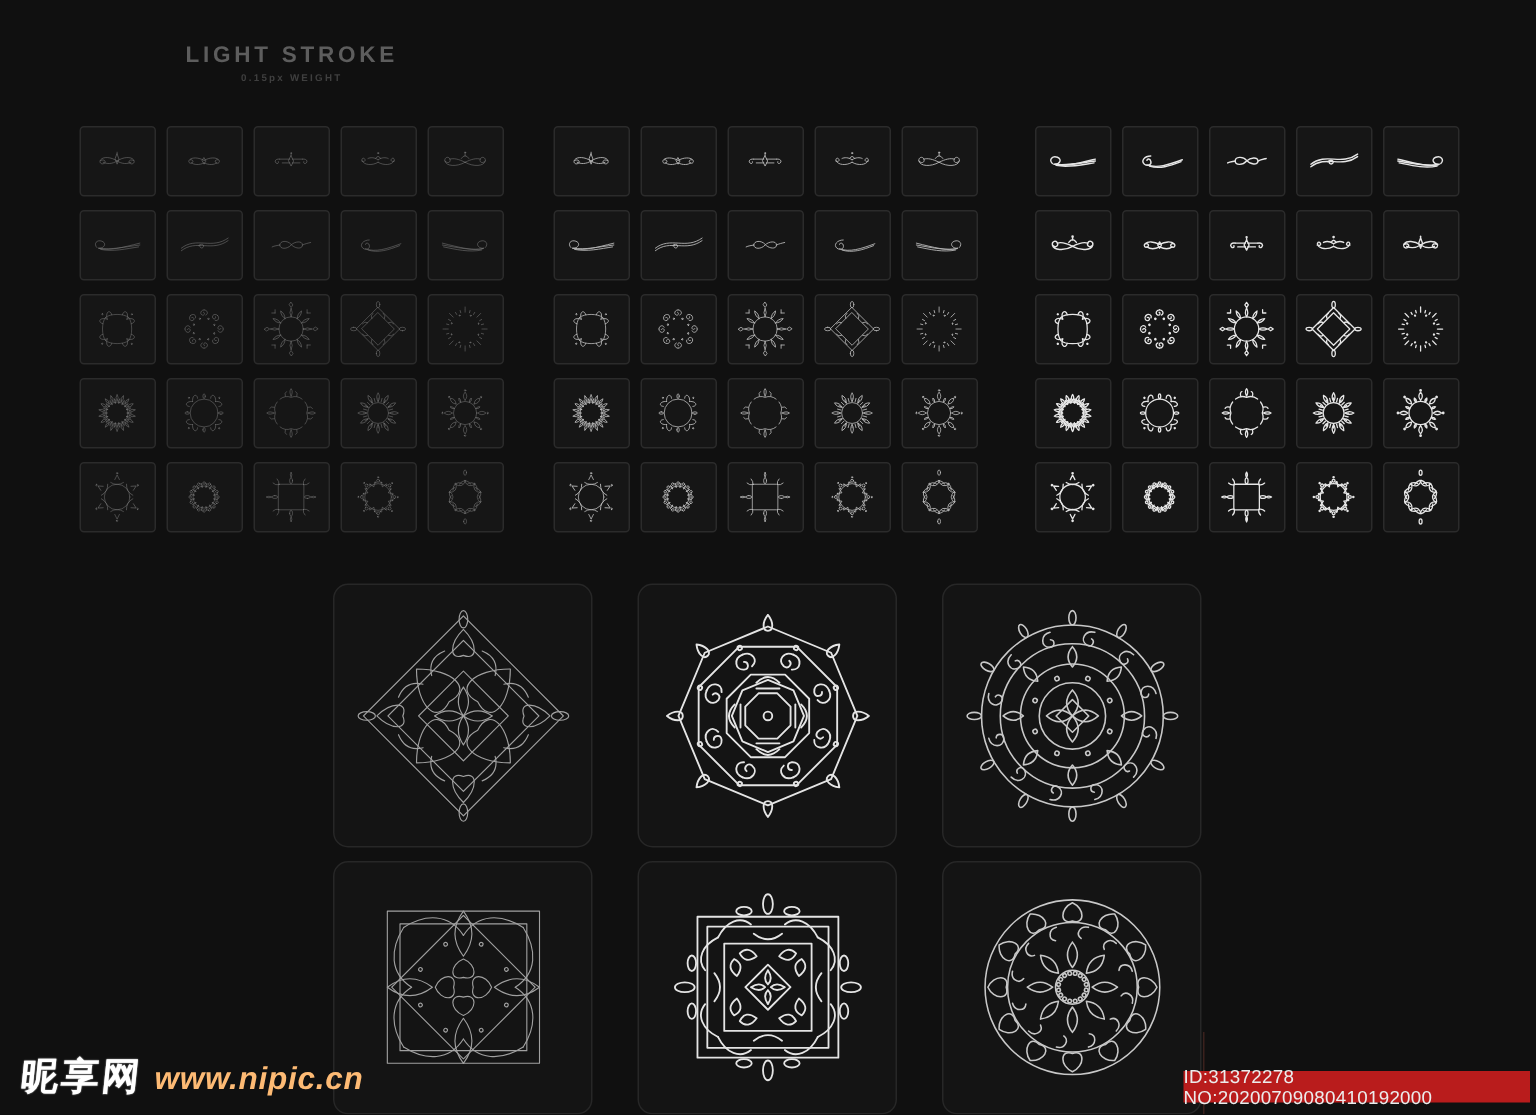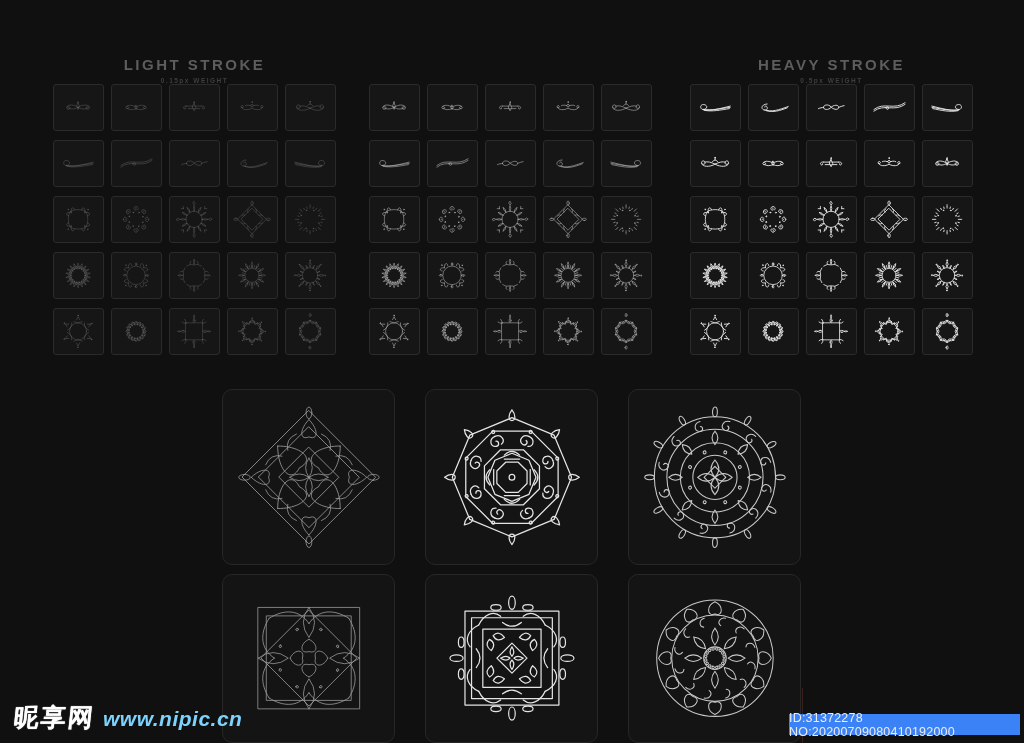--- a/index.html
+++ b/index.html
@@ -1,50 +1,46 @@
 <!DOCTYPE html>
 <html><head>
 <meta charset="utf-8">
 <style>
   html,body{margin:0;padding:0;background:#0f0f0f;}
   .page{position:relative;width:1024px;height:743px;background:#101010;overflow:hidden;
         font-family:"Liberation Sans", sans-serif;}
-  .col-header{position:absolute;top:28px;width:283px;text-align:center;margin-top:28px;}
+  .col-header{position:absolute;top:28px;width:283px;text-align:center;}
   .col-header .title{font-size:15px;font-weight:bold;letter-spacing:2.5px;color:#5d5d5d;}
   .col-header .subtitle{margin-top:4px;font-size:6.5px;letter-spacing:1.5px;color:#3f3f3f;font-weight:bold;}
   .grid{position:absolute;display:grid;grid-template-columns:repeat(5,51px);grid-auto-rows:47px;gap:9px 7px;}
   .tile{background:#161616;border:1px solid #2b2b2b;border-radius:3px;
         display:flex;align-items:center;justify-content:center;overflow:hidden;}
   .tile svg{width:86%;height:86%;}
   .showcase{position:absolute;left:222px;top:389px;display:grid;
             grid-template-columns:repeat(3,173px);grid-template-rows:176px 169px;gap:9px 30px;}
   .big-tile{background:#141414;border:1px solid #272727;border-radius:10px;
             display:flex;align-items:center;justify-content:center;overflow:hidden;}
   .big-tile svg{width:90%;height:90%;}
   .watermark{position:absolute;left:14px;bottom:9px;display:flex;align-items:baseline;gap:8px;}
   .wm-logo{font-size:25px;font-weight:900;color:#ffffff;transform:skewX(-6deg);
            text-shadow:0 0 1px #ffffff;letter-spacing:2px;}
-  .wm-site{font-size:21px;font-weight:bold;font-style:italic;color:#7dd3fc;letter-spacing:0.5px;}
-  .id-badge{position:absolute;left:789px;top:714px;width:231px;height:21px;background:#3b82f6;
+  .wm-site{font-size:21px;font-weight:bold;font-style:italic;color:#fdba74;letter-spacing:0.5px;}
+  .id-badge{position:absolute;left:789px;top:714px;width:231px;height:21px;background:#b91c1c;
             color:#ececec;font-size:12.5px;display:flex;align-items:center;justify-content:center;
             letter-spacing:0.2px;}
   .faint-line{position:absolute;left:802px;top:688px;width:1px;height:55px;background:rgba(150,70,60,0.32);}
 </style>
 </head>
 <body>
 
 <div class="page">
 
   <div class="col-header" style="left:53px">
     <div class="title">LIGHT STROKE</div>
     <div class="subtitle">0.15px WEIGHT</div>
-  </div>
-  <div class="col-header" style="left:690px">
-    <div class="title">HEAVY STROKE</div>
-    <div class="subtitle">0.5px WEIGHT</div>
   </div>
 
   <div class="grid" id="grid-0" style="left:53px;top:84px">
       <div class="tile">
         <svg viewBox="0 0 100 32" preserveAspectRatio="xMidYMid meet">
           <g fill="none" stroke="#848484" stroke-width="0.8" stroke-linecap="round" stroke-linejoin="round">
             <path d="M50 16 C40 9 28 9 24 14 C21 18 25 22 29 20 C34 18 30 12 24 15"></path>
             <path d="M50 16 C42 21 34 21 28 18"></path>
             <g transform="translate(100 0) scale(-1 1)">
               <path d="M50 16 C40 9 28 9 24 14 C21 18 25 22 29 20 C34 18 30 12 24 15"></path>

